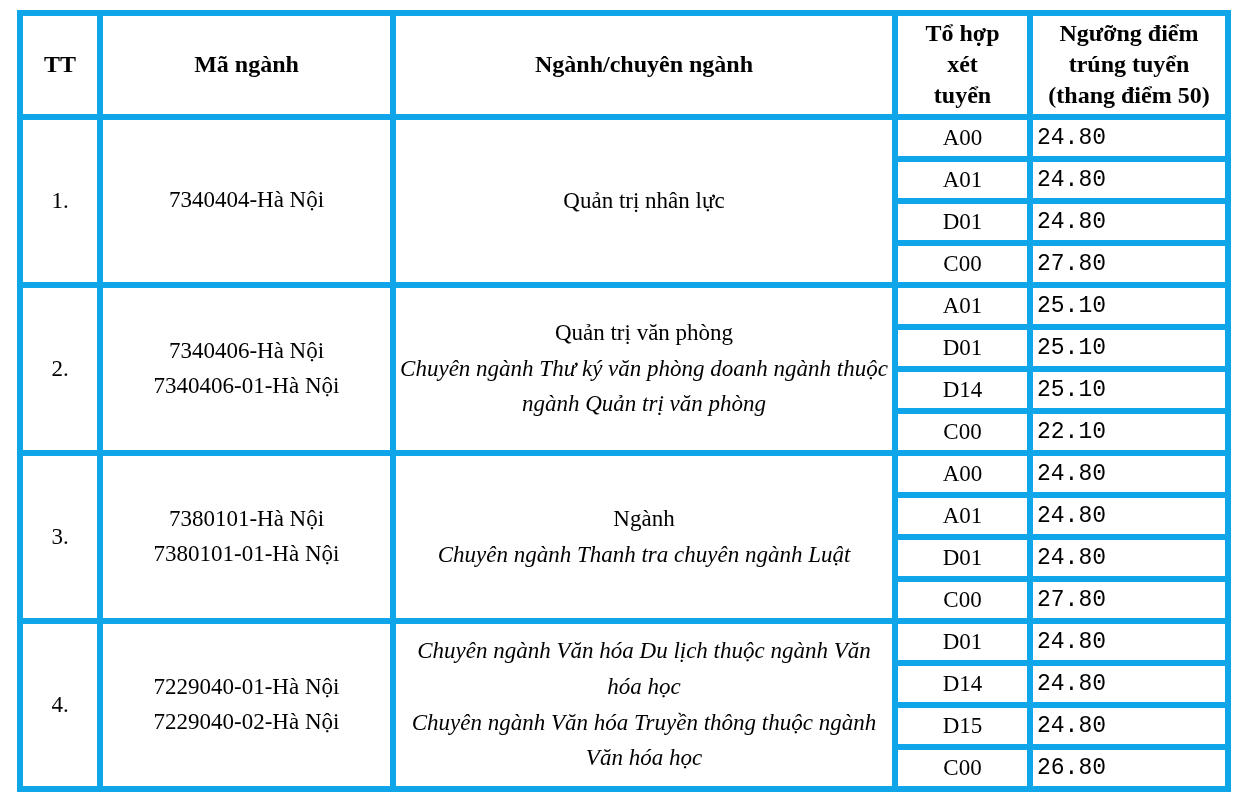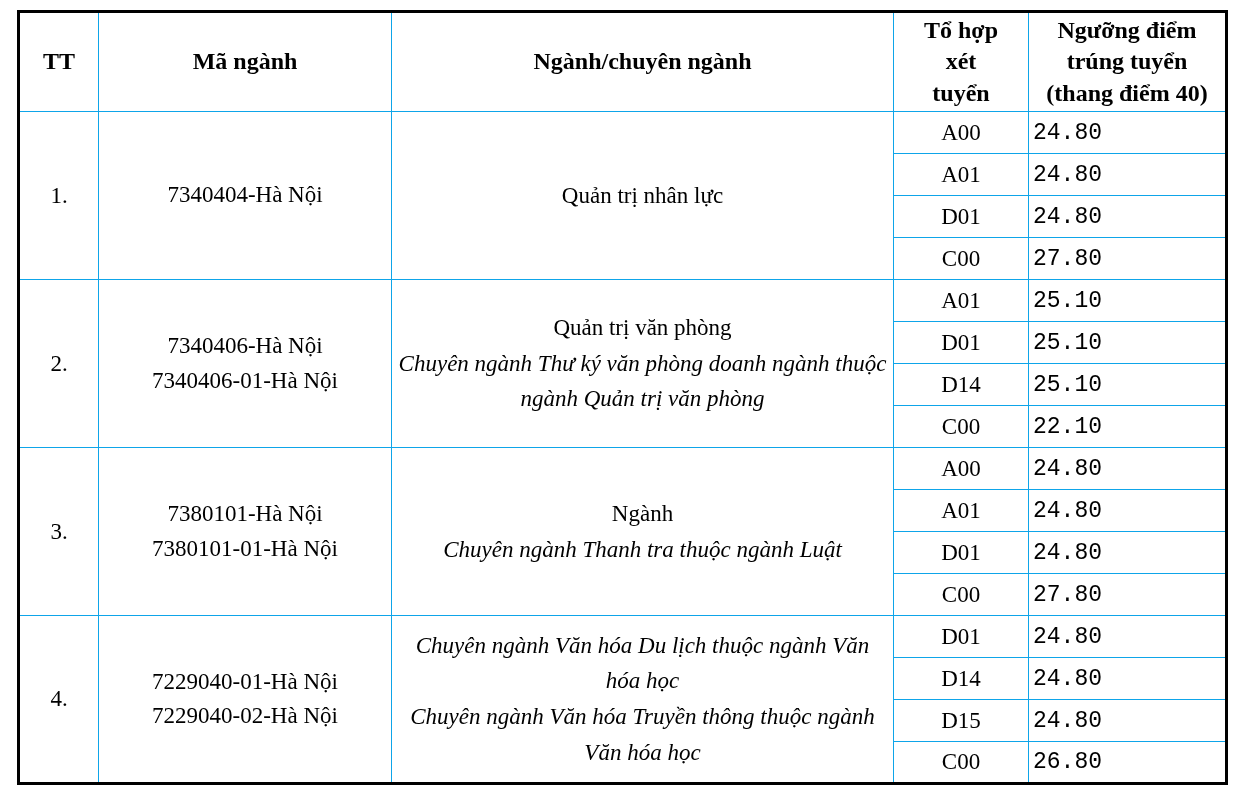--- a/index.html
+++ b/index.html
@@ -13,21 +13,21 @@
   }
   .doc-table {
     border-collapse: collapse;
     table-layout: fixed;
     width: 1208px;
     margin: 10px 0 0 17px;
     border: 3px solid #000000;
   }
   .doc-table th,
   .doc-table td {
-    border: 1px solid #0ea5e9;
+    border: 6px solid #0ea5e9;
     vertical-align: middle;
     overflow: hidden;
   }
   .doc-table th {
     font-size: 24px;
     font-weight: bold;
     text-align: center;
     white-space: pre-line;
     line-height: 1.3;
     height: 100px;
@@ -73,21 +73,21 @@
   <thead>
     <tr>
       <th>TT</th>
       <th>Mã ngành</th>
       <th>Ngành/chuyên ngành</th>
       <th>Tổ hợp
 xét
 tuyển</th>
       <th>Ngưỡng điểm
 trúng tuyển
-(thang điểm 40)</th>
+(thang điểm 50)</th>
     </tr>
   </thead>
   <tbody>
 
     <tr>
       <td class="tt-cell" rowspan="4">1.</td>
       <td class="code-cell" rowspan="4">7340404-Hà Nội</td>
       <td class="prog-cell" rowspan="4">
         <div class="prog-main">Quản trị nhân lực</div>
         <div class="prog-spec"></div>
@@ -131,21 +131,21 @@
       <td class="combo-cell">C00</td>
       <td class="score-cell">22.10</td>
     </tr>
 
     <tr>
       <td class="tt-cell" rowspan="4">3.</td>
       <td class="code-cell" rowspan="4">7380101-Hà Nội
 7380101-01-Hà Nội</td>
       <td class="prog-cell" rowspan="4">
         <div class="prog-main">Ngành</div>
-        <div class="prog-spec">Chuyên ngành Thanh tra thuộc ngành Luật</div>
+        <div class="prog-spec">Chuyên ngành Thanh tra chuyên ngành Luật</div>
       </td>
       <td class="combo-cell">A00</td>
       <td class="score-cell">24.80</td>
     </tr>
     <tr>
       <td class="combo-cell">A01</td>
       <td class="score-cell">24.80</td>
     </tr>
     <tr>
       <td class="combo-cell">D01</td>

